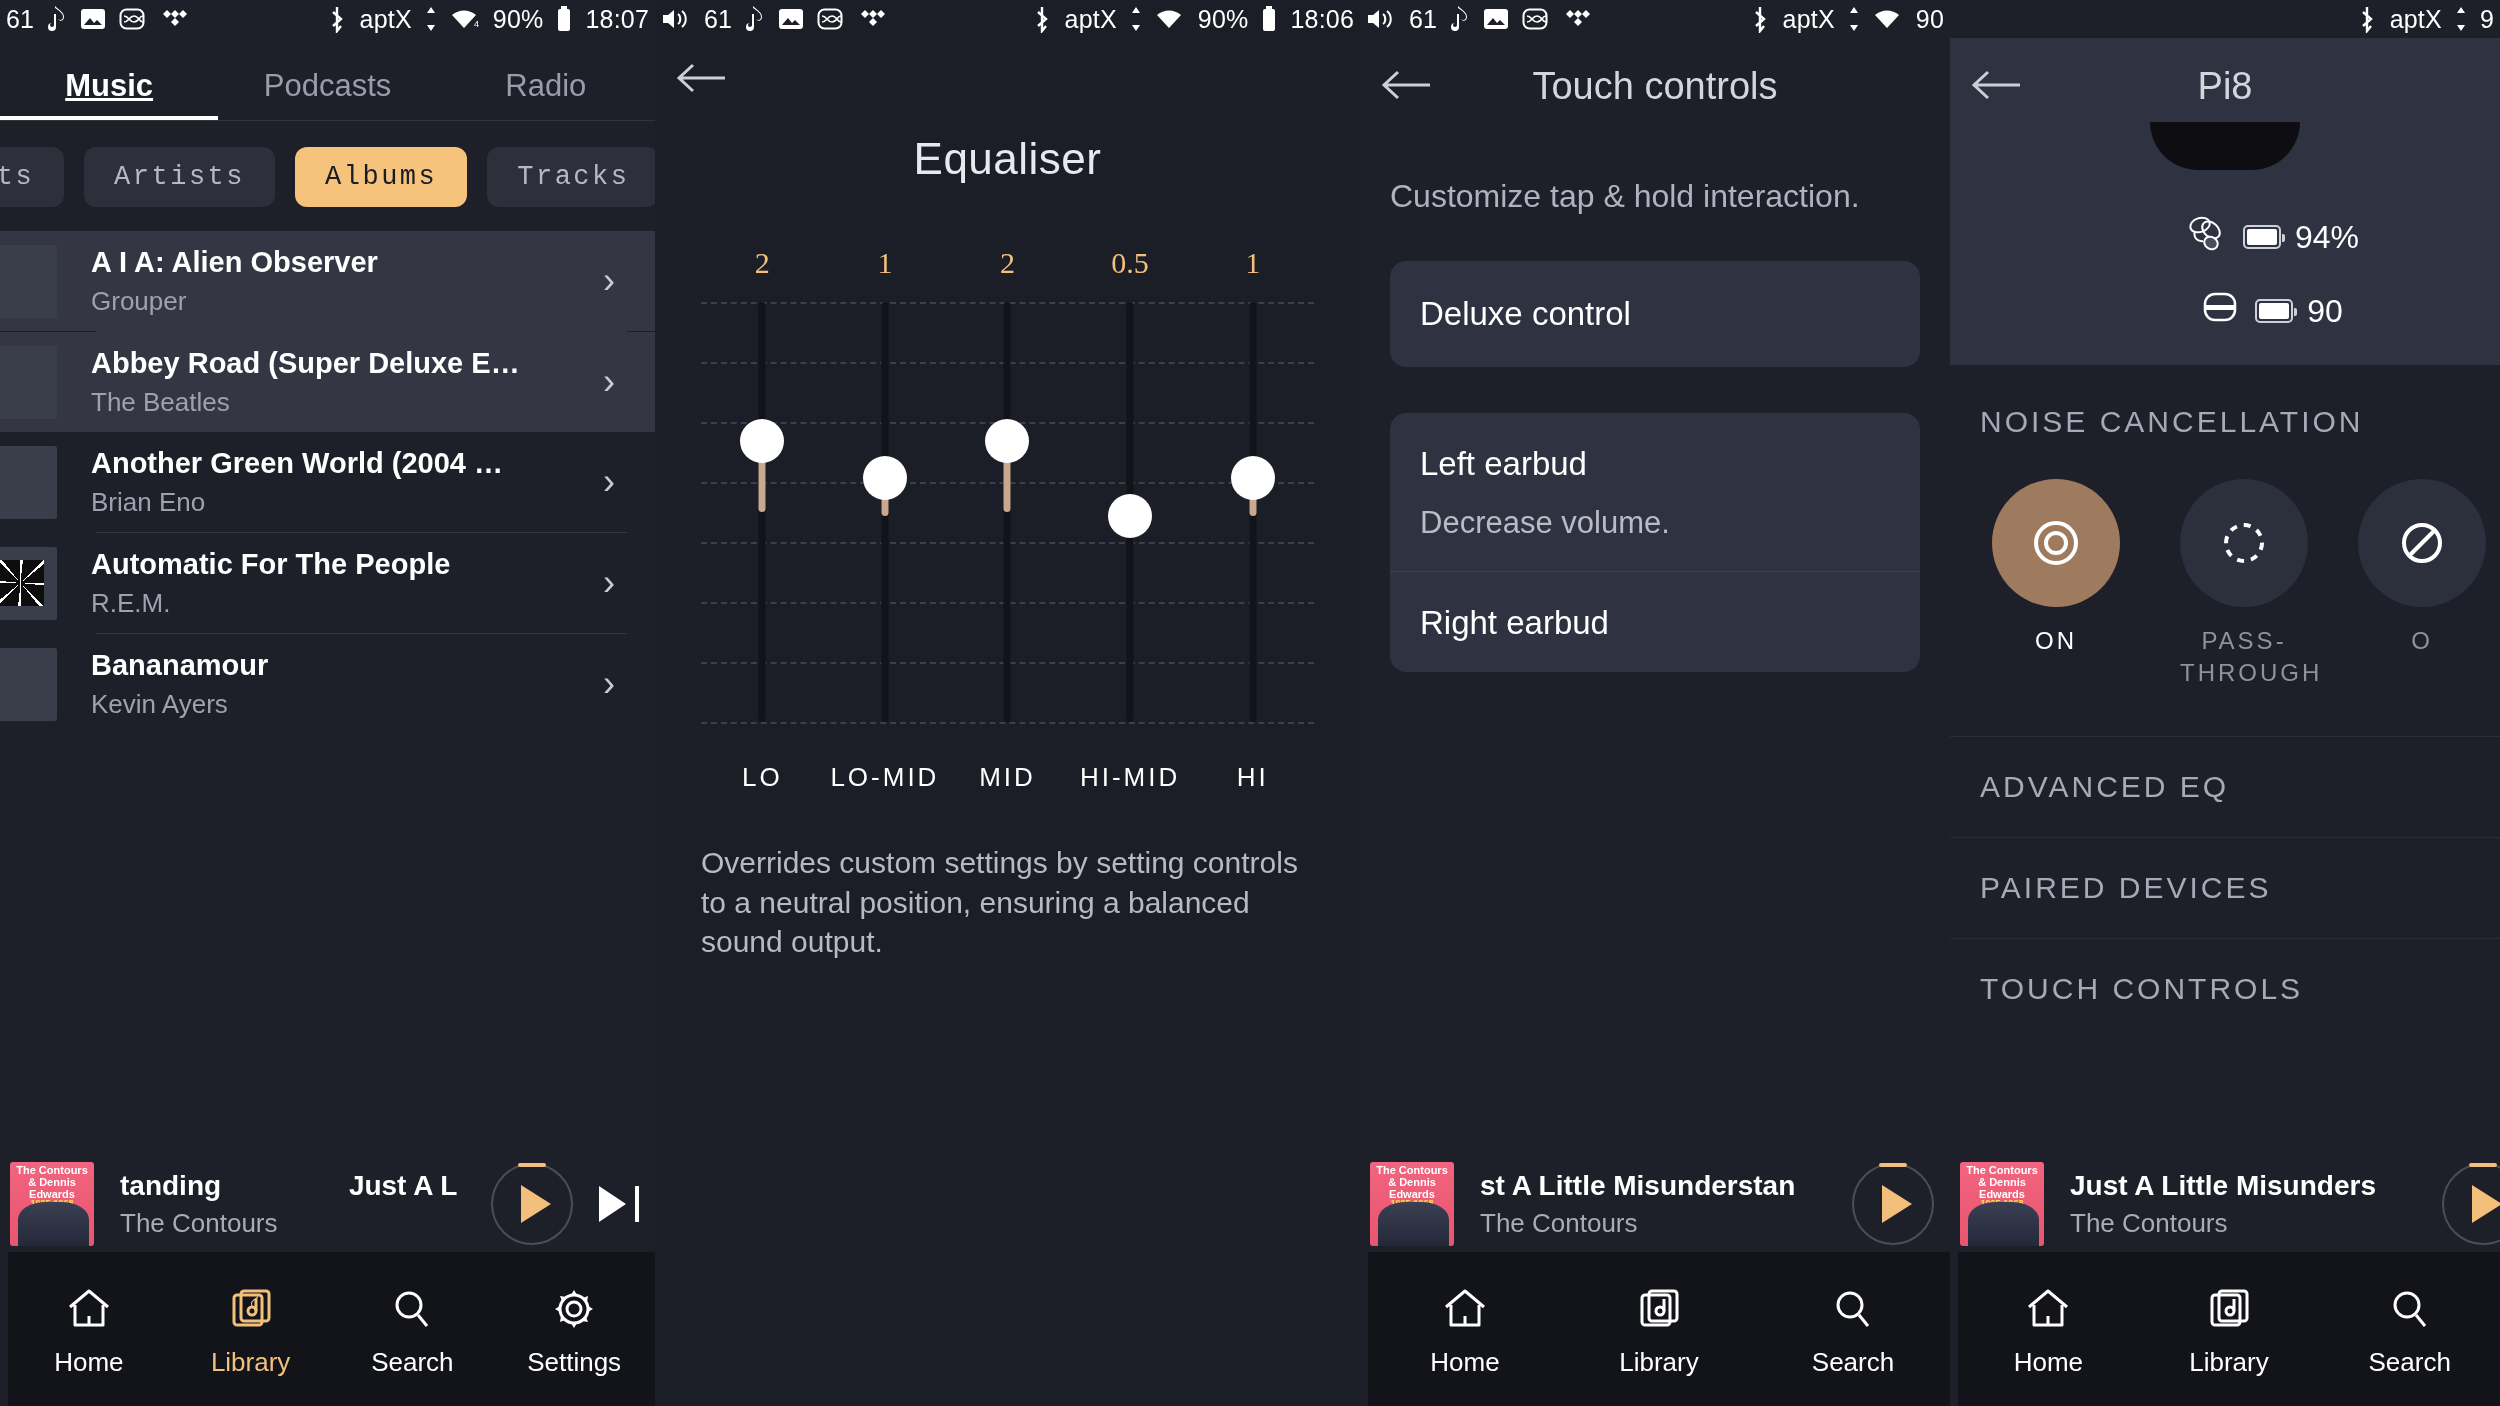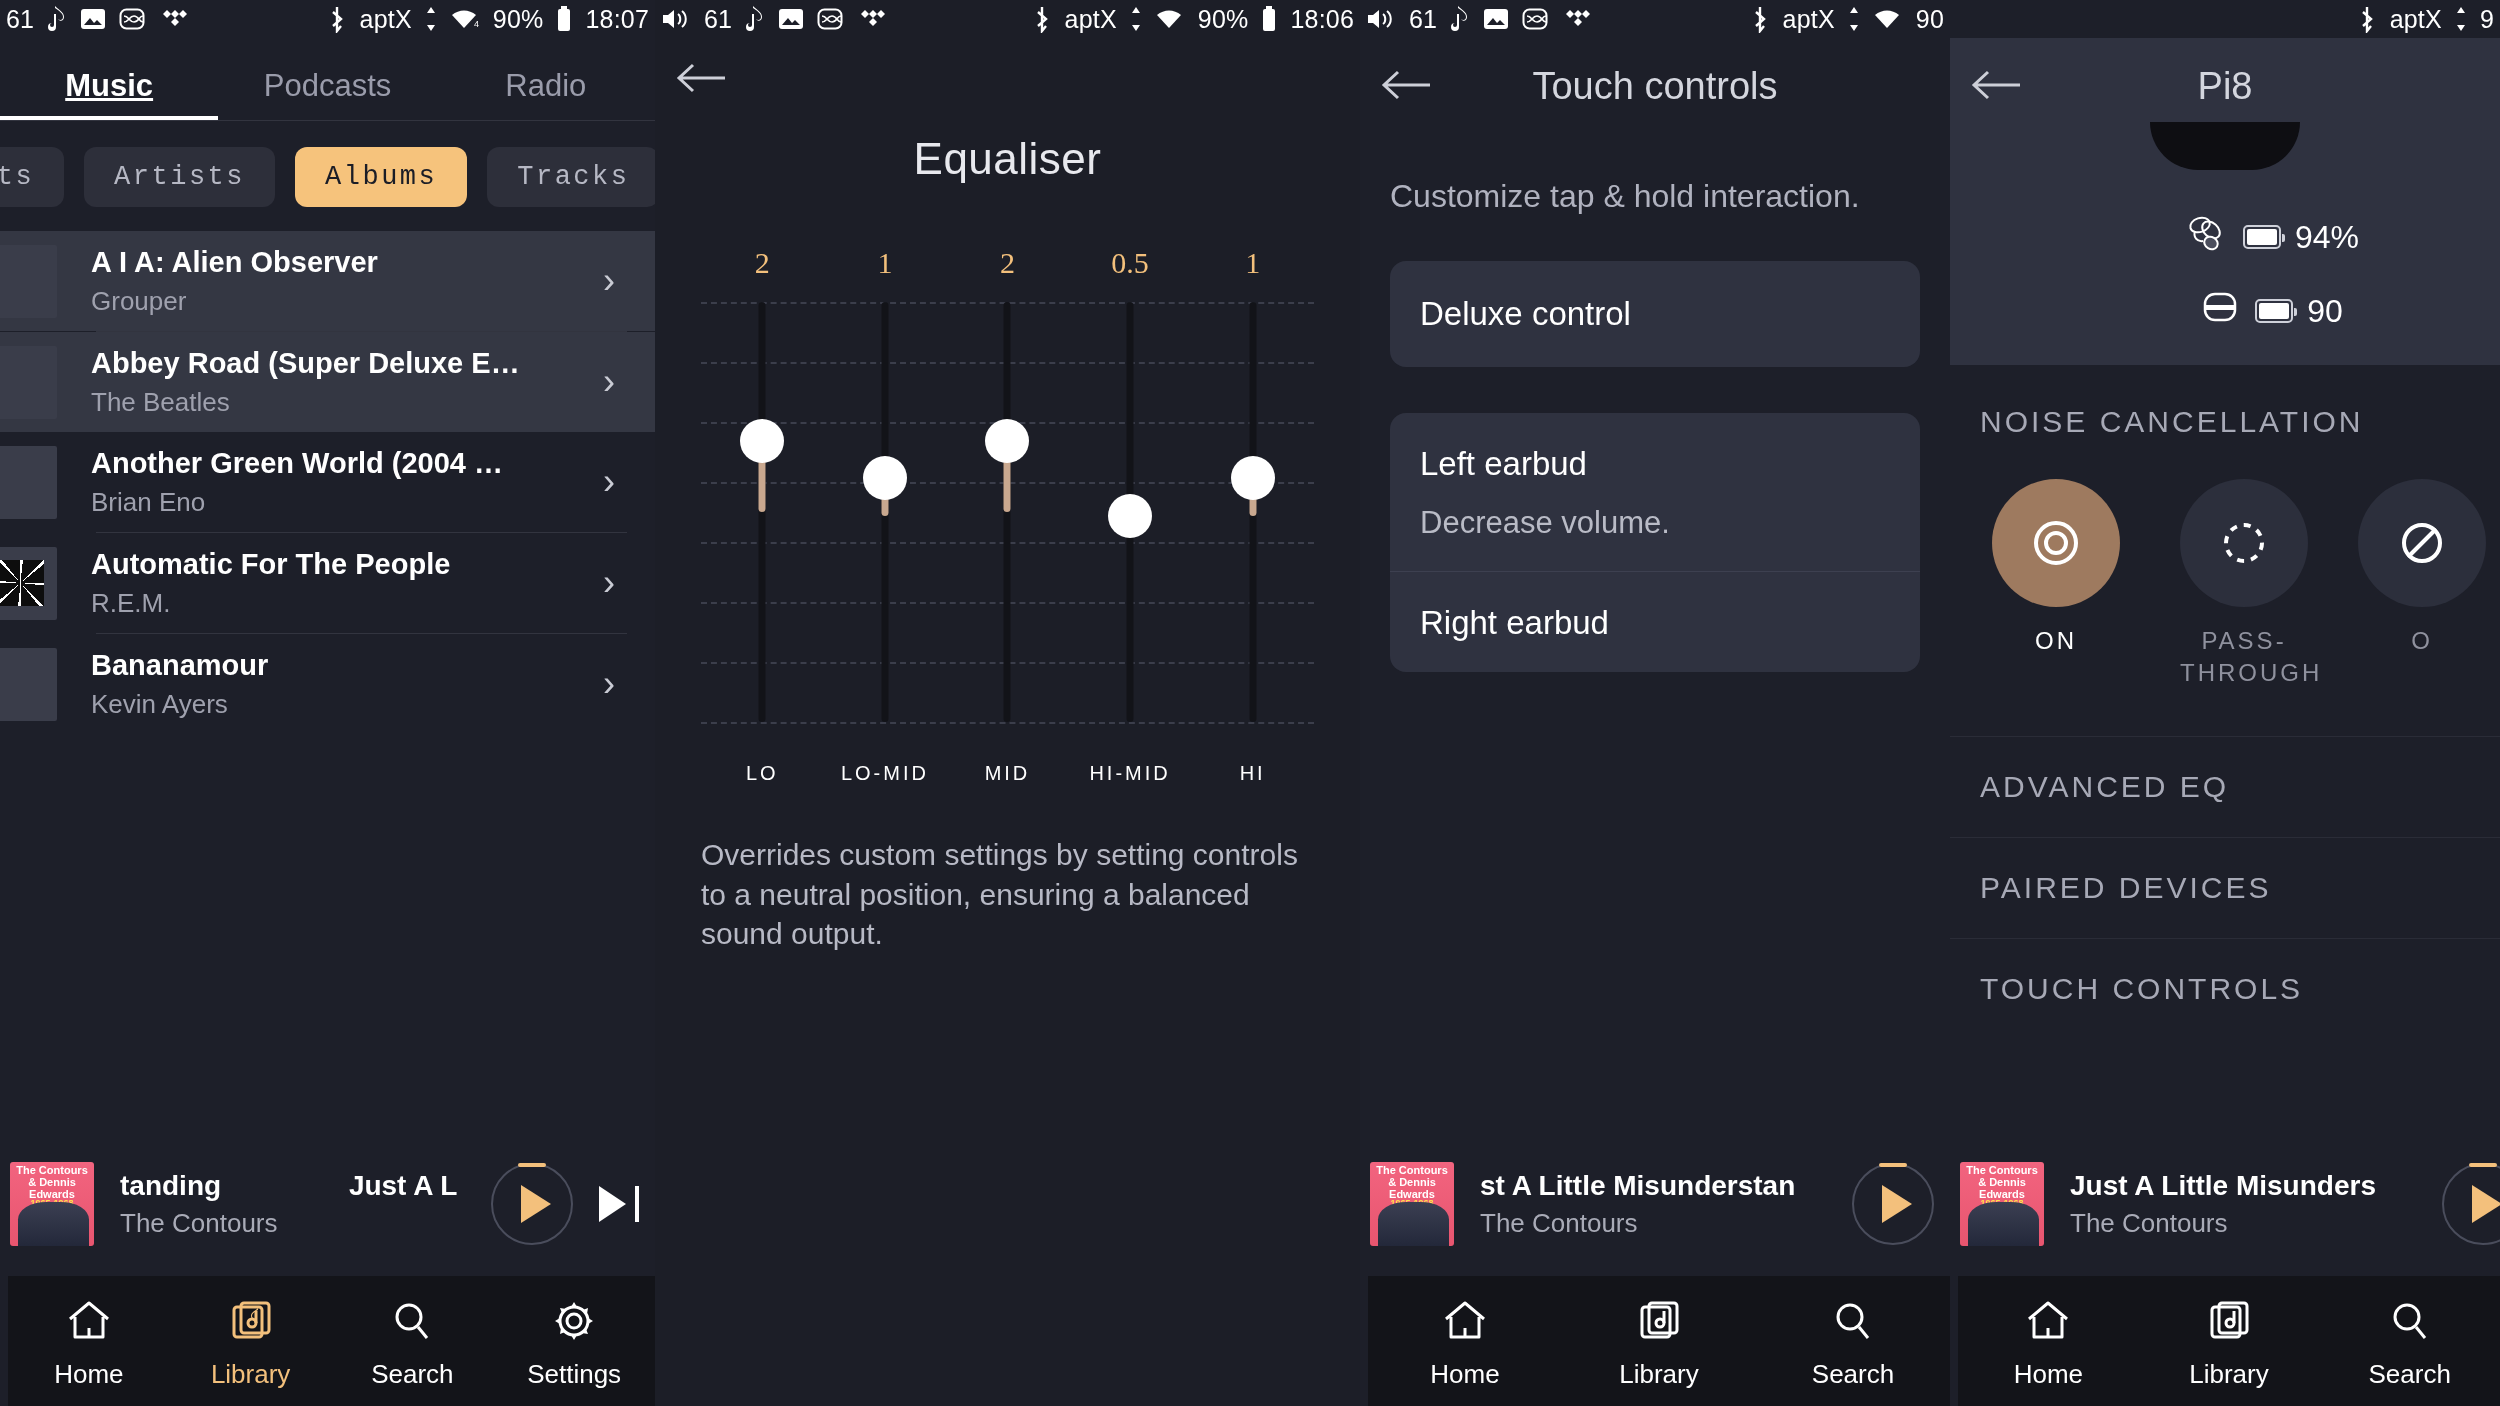--- a/index.html
+++ b/index.html
@@ -79,21 +79,21 @@
   .eq-values > div { flex:1; text-align:center; font-size:30px; color:#f3c07c; font-family:"Liberation Serif", serif;}
   .eq-graph { position:relative; height:420px; margin-top:22px; }
   .eq-grid { position:absolute; inset:0; }
   .eq-grid .gl { position:absolute; left:0; right:0; height:0; border-top:2px dashed #3b3e4b; }
   .eq-cols { position:absolute; inset:0; display:flex; }
   .eq-col { flex:1; position:relative; }
   .eq-rail { position:absolute; left:50%; transform:translateX(-50%); top:0; bottom:0; width:7px; background:#121318; border-radius:4px; }
   .eq-fill { position:absolute; left:50%; transform:translateX(-50%); width:7px; background:#c9a88f; border-radius:4px; }
   .eq-thumb { position:absolute; left:50%; transform:translate(-50%,-50%); width:44px; height:44px; border-radius:50%; background:#fff; }
   .eq-labels { display:flex; margin-top:40px; }
-  .eq-labels > div { flex:1; text-align:center; font-size:20px; color:#fff; letter-spacing:3px; font-family:"Liberation Sans", sans-serif;}
+  .eq-labels > div { flex:1; text-align:center; font-size:26px; color:#fff; letter-spacing:3px; font-family:"Liberation Sans", sans-serif;}
   .ts-row { display:flex; align-items:center; justify-content:space-between; margin:104px 46px 0 46px; }
   .ts-label { font-size:30px; color:#b7b9c5; letter-spacing:4px; }
   .ts-label sup { font-size:16px; letter-spacing:0; }
   .toggle { width:72px; height:34px; border-radius:20px; border:2px solid #8d8f9c; position:relative; background:transparent; }
   .toggle:after { content:""; position:absolute; left:3px; top:3px; width:28px; height:24px; border-radius:14px; background:#9a9caa; }
   .ts-desc { margin:50px 46px 0 46px; font-size:30px; line-height:1.32; color:#b7b9c5; }
 
   
   .pg-head { display:flex; align-items:center; height:96px; padding:0 20px; }
   .pg-back { font-size:46px; color:#cdcfd8; width:60px; }
@@ -140,21 +140,21 @@
   .np .na { font-size:26px; color:#a9abb7; margin-top:6px; white-space:nowrap; }
   .np .ctrls { display:flex; align-items:center; gap:26px; padding-right:16px; }
   .np-play { width:82px; height:82px; border-radius:50%; border:2px solid #4a4d5c; display:flex; align-items:center; justify-content:center; position:relative;}
   .np-play:before { content:""; position:absolute; top:-2px; left:50%; transform:translateX(-50%); width:28px; height:4px; background:#f3c07c; border-radius:2px; }
   .tri { width:0; height:0; border-left:30px solid #f3c07c; border-top:19px solid transparent; border-bottom:19px solid transparent; margin-left:7px; }
   .nextico { width:40px; height:36px; position:relative; }
   .nextico:before { content:""; position:absolute; left:0; top:0; width:0; height:0; border-left:27px solid #fff; border-top:18px solid transparent; border-bottom:18px solid transparent; }
   .nextico:after { content:""; position:absolute; right:0; top:0; width:4px; height:36px; background:#fff; }
 
   
-  .nav { position:absolute; left:8px; right:0; bottom:0; height:130px; background:#131419; display:flex; align-items:center; }
+  .nav { position:absolute; left:8px; right:0; bottom:0; height:154px; background:#131419; display:flex; align-items:center; }
   .navitem { flex:1; text-align:center; color:#fff; }
   .navitem .nl { font-size:26px; margin-top:10px; }
   .navitem.active { color:#f3c07c; }
   .navicon { height:56px; display:flex; align-items:center; justify-content:center; }
 </style>
 </head>
 <body>
 
 <div class="stage">
 

